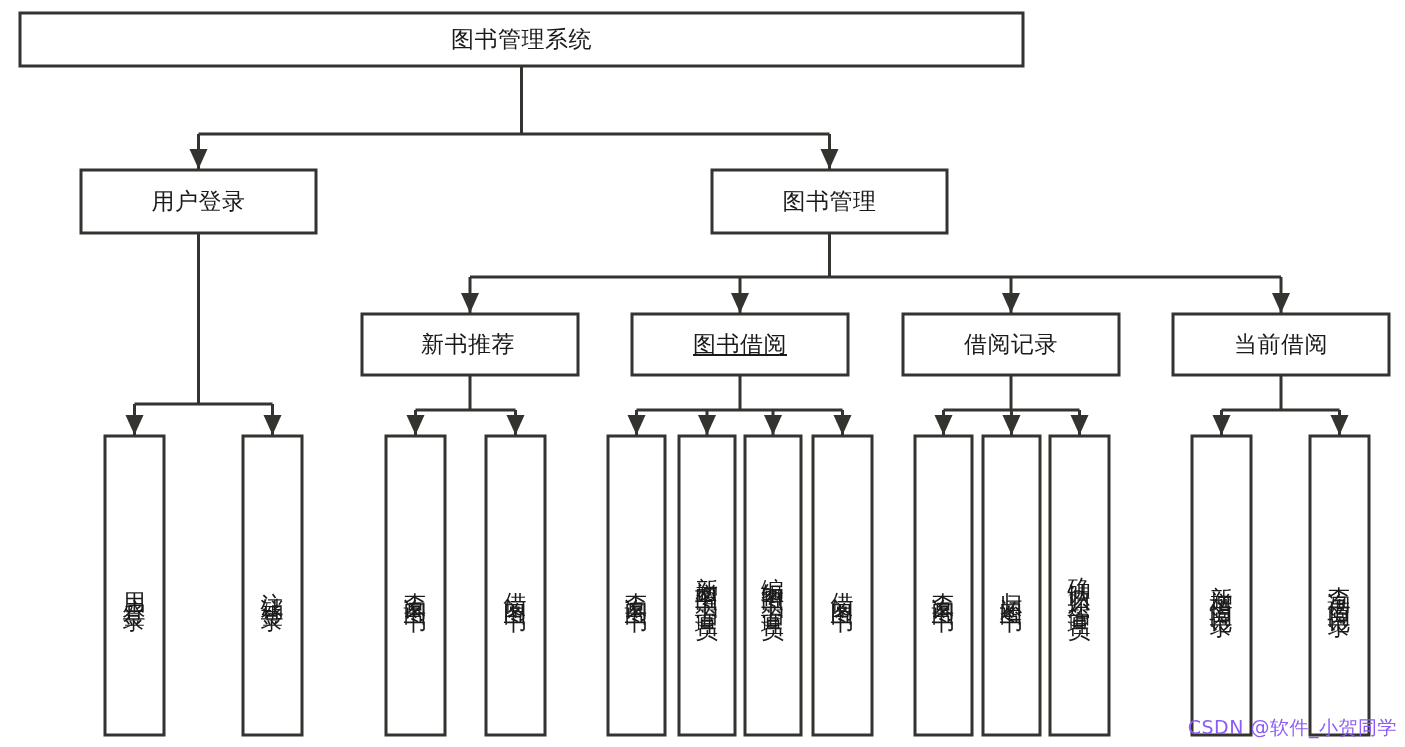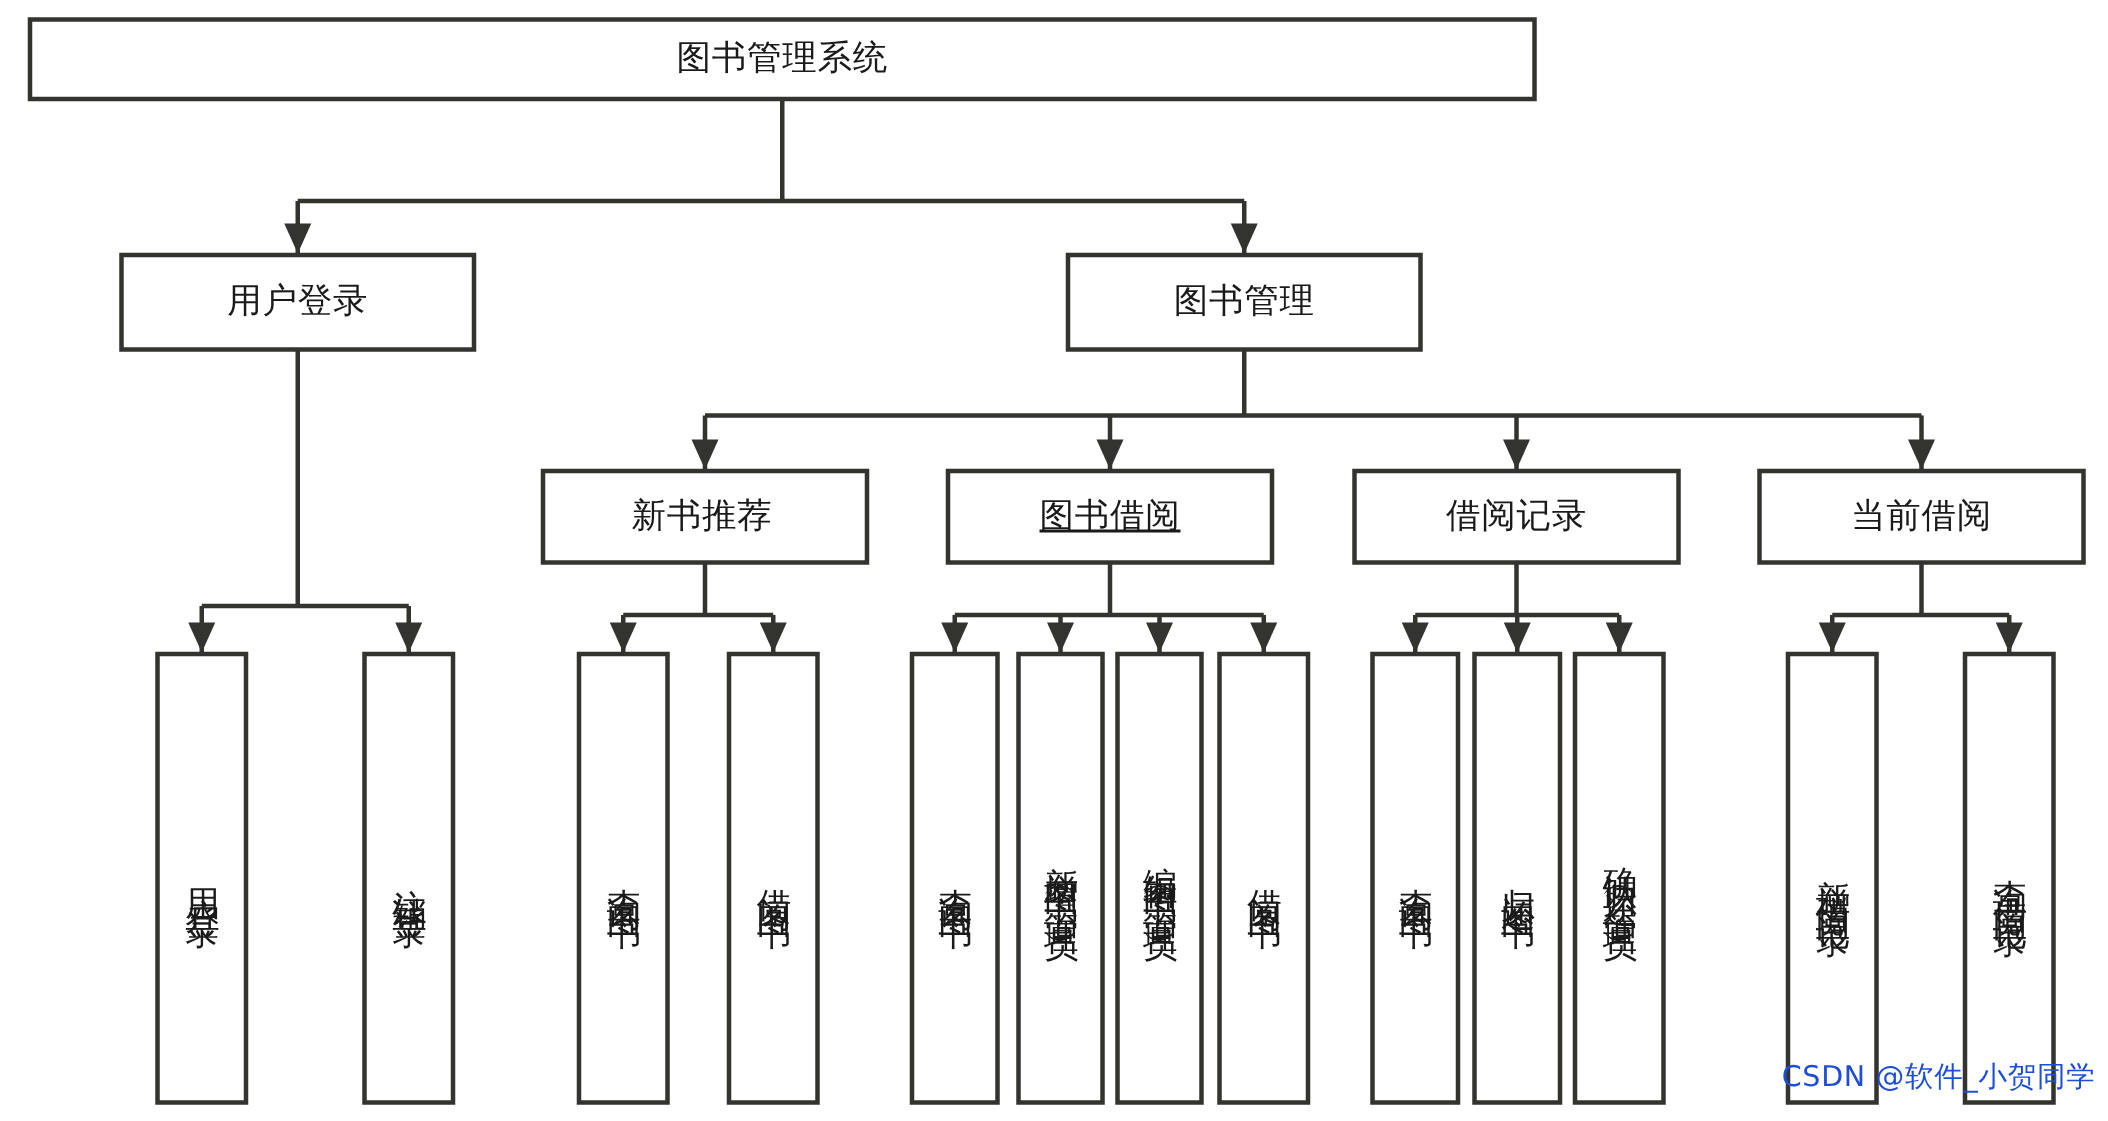--- a/index.html
+++ b/index.html
@@ -61,23 +61,23 @@
     writing-mode: vertical-rl;
     text-orientation: upright;
     font-size: 23px;
     letter-spacing: 6px;
     line-height: 1.05;
     white-space: nowrap;
   }
   .watermark {
     position: absolute;
     right: 8px;
-    bottom: 16px;
+    bottom: 6px;
     font-size: 19px;
-    color: #1d4ed8;
+    color: #8b5cf6;
     font-family: "DejaVu Sans", "Liberation Sans", sans-serif;
     letter-spacing: 0.5px;
     white-space: nowrap;
     pointer-events: none;
   }
 </style>
 </head>
 <body>
 
 <div id="diagram-root">

